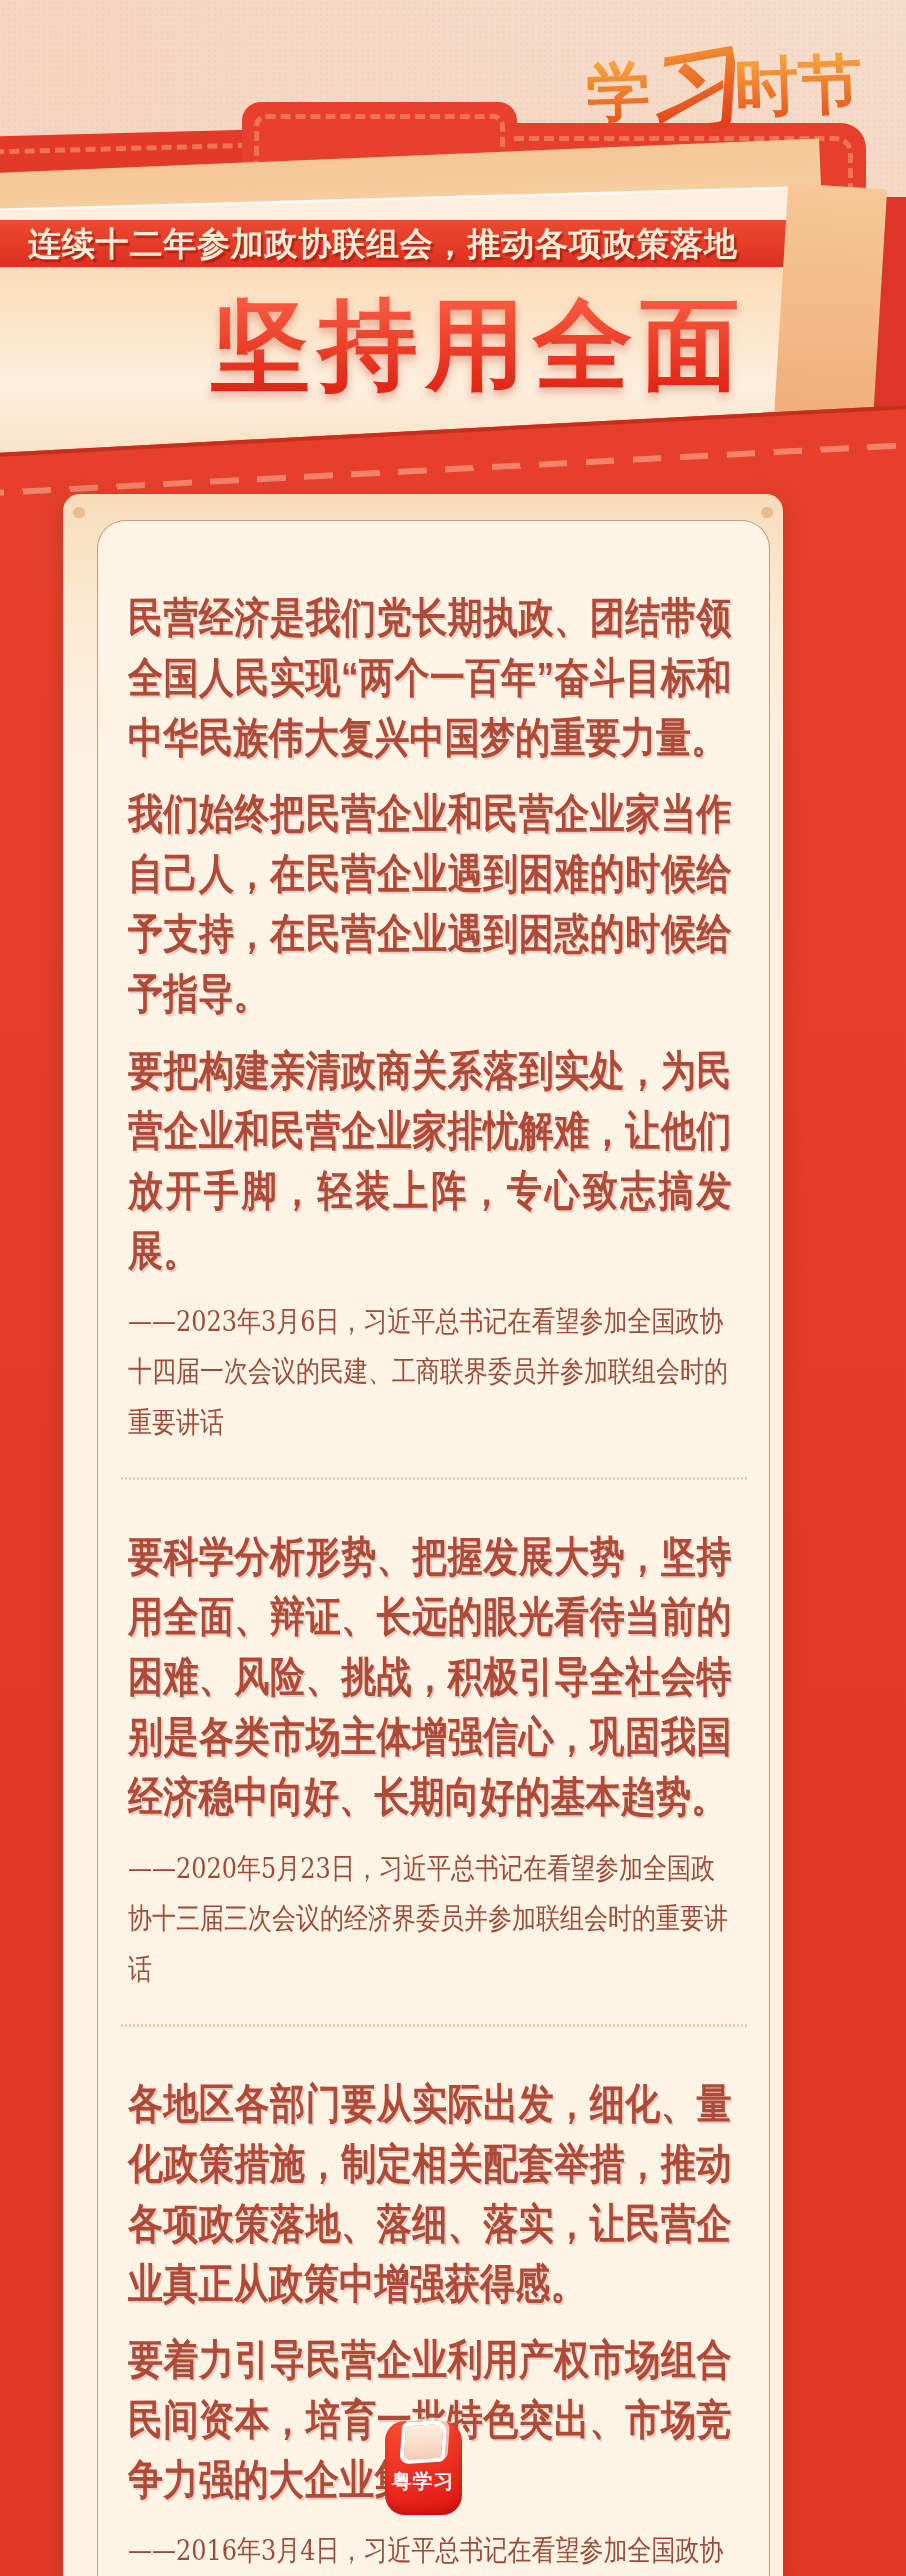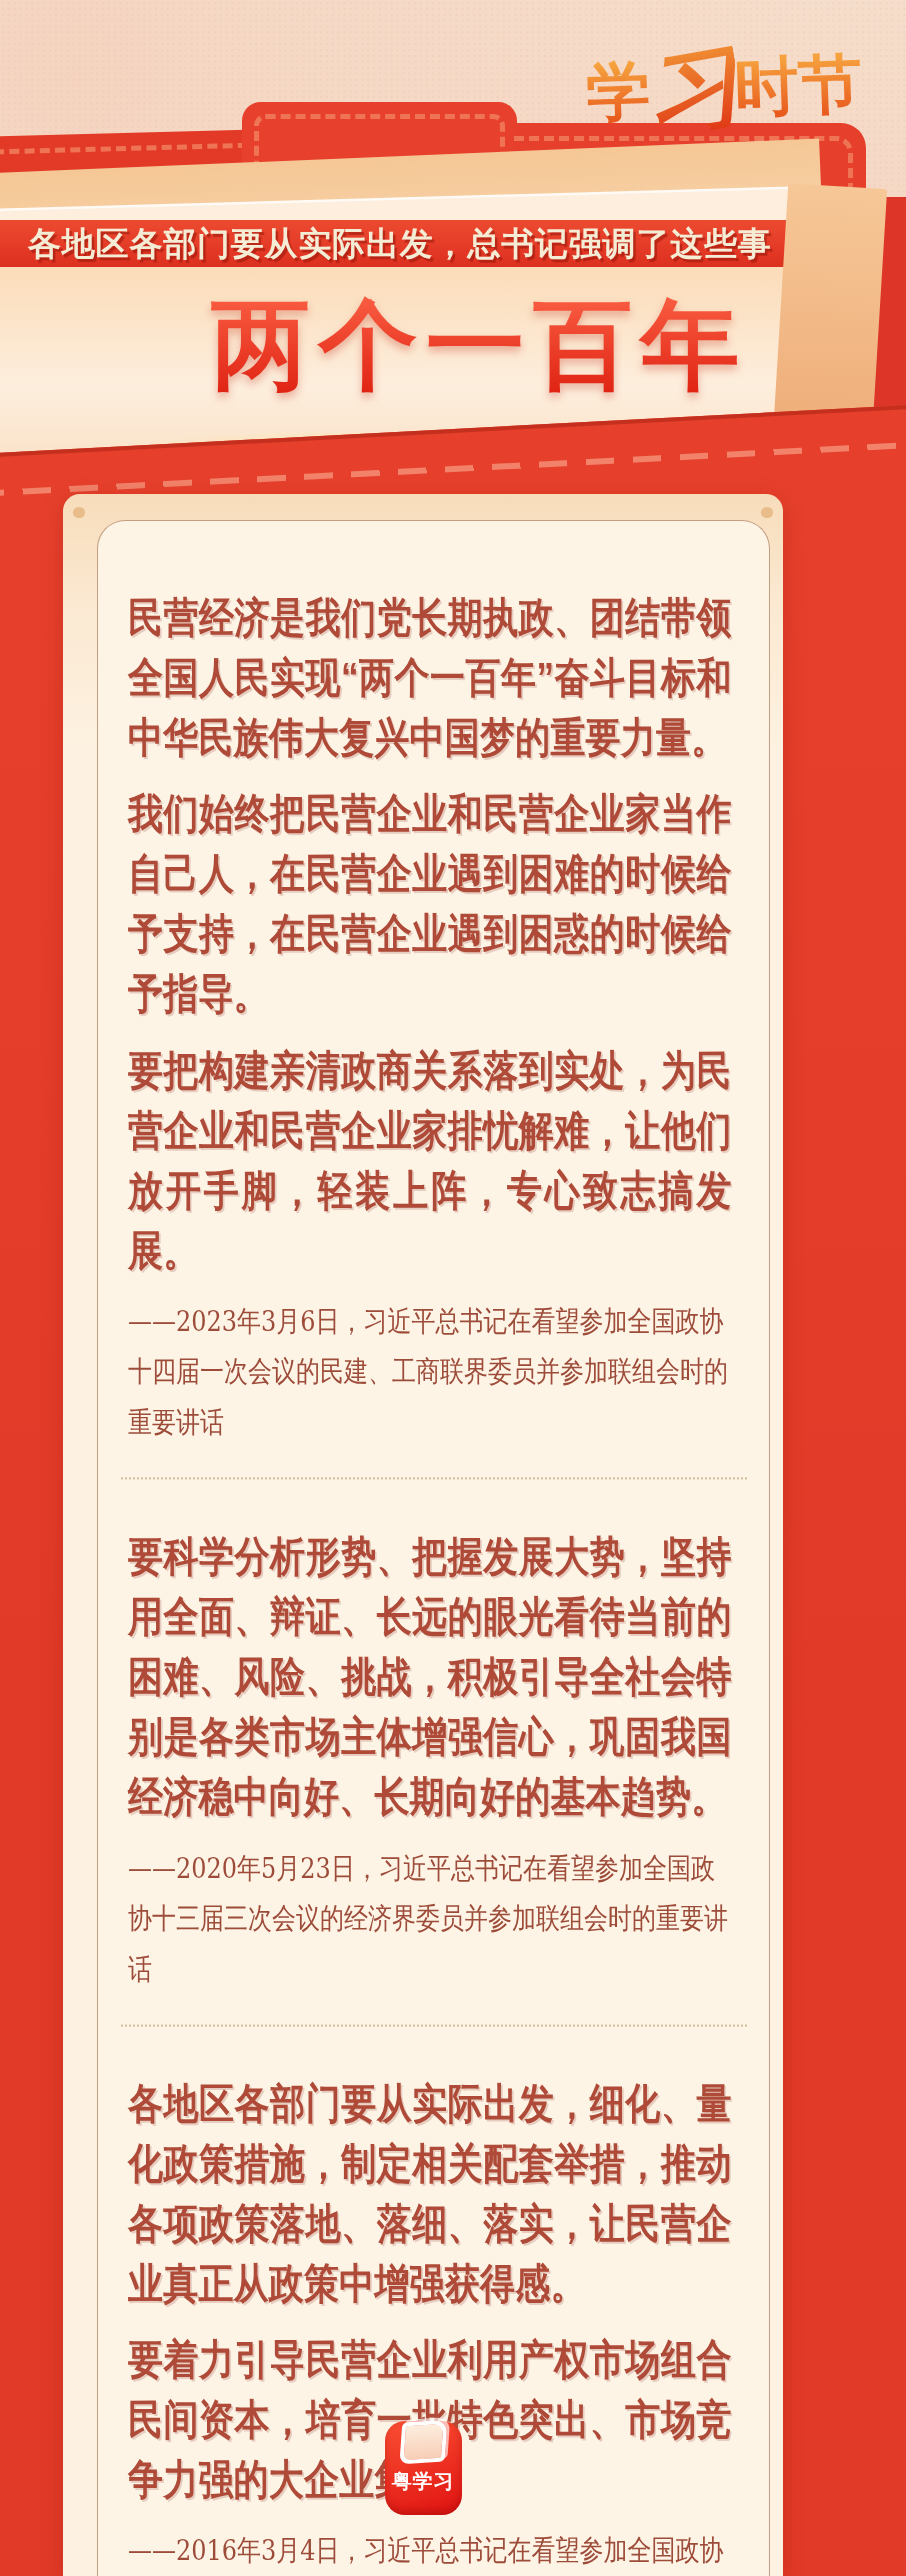--- a/index.html
+++ b/index.html
@@ -129,25 +129,25 @@
 </div>
 
 <div class="back-left"></div>
 <div class="folder-tab"></div>
 <div class="back-right"></div>
 <div class="strip1"></div>
 <div class="strip2"></div>
 <div class="right-red"></div>
 
 <div class="banner">
-  <span class="banner-text">各地区各部门要从实际出发，总书记强调了这些事</span>
+  <span class="banner-text">连续十二年参加政协联组会，推动各项政策落地</span>
 </div>
 
 <div class="title-page">
-  <div class="hero-title">两个一百年</div>
+  <div class="hero-title">坚持用全面</div>
   <div class="flare"></div>
   <div class="sparkle s1"></div>
   <div class="sparkle s2"></div>
   <div class="sparkle s3"></div>
 </div>
 <div class="right-wedge"></div>
 
 <div class="folder-front">
   <div class="front-stitch"></div>
 </div>

